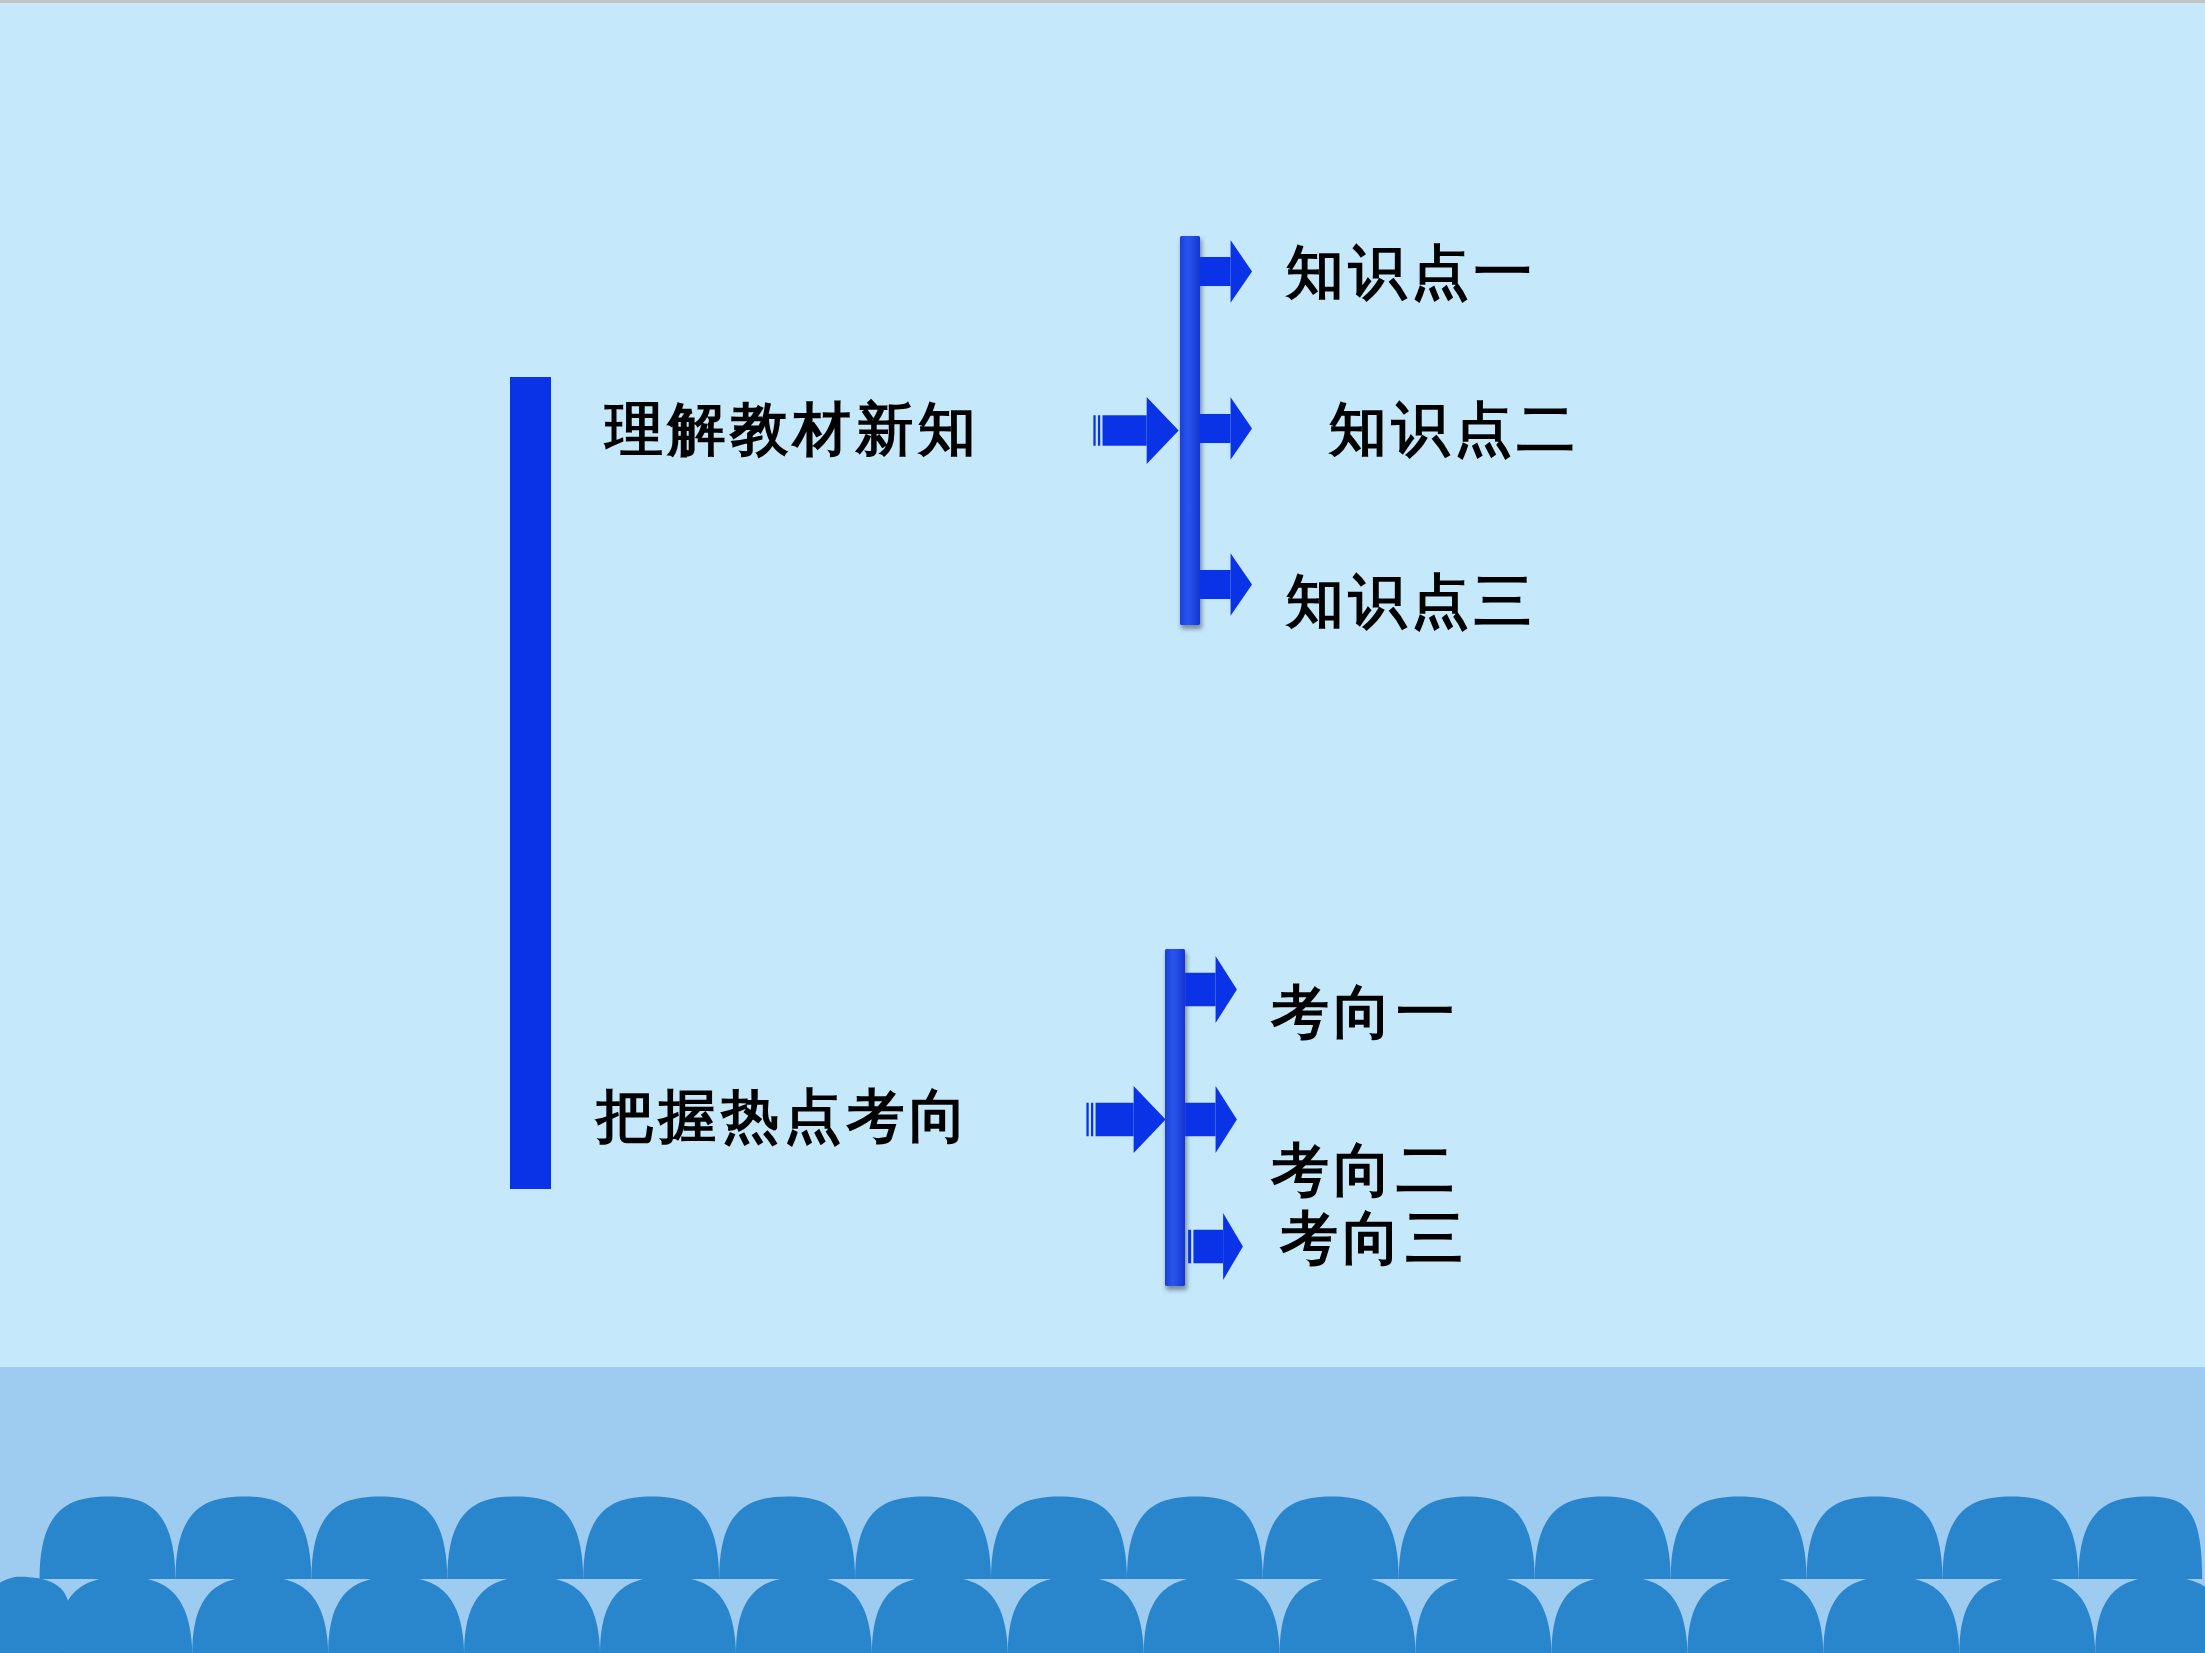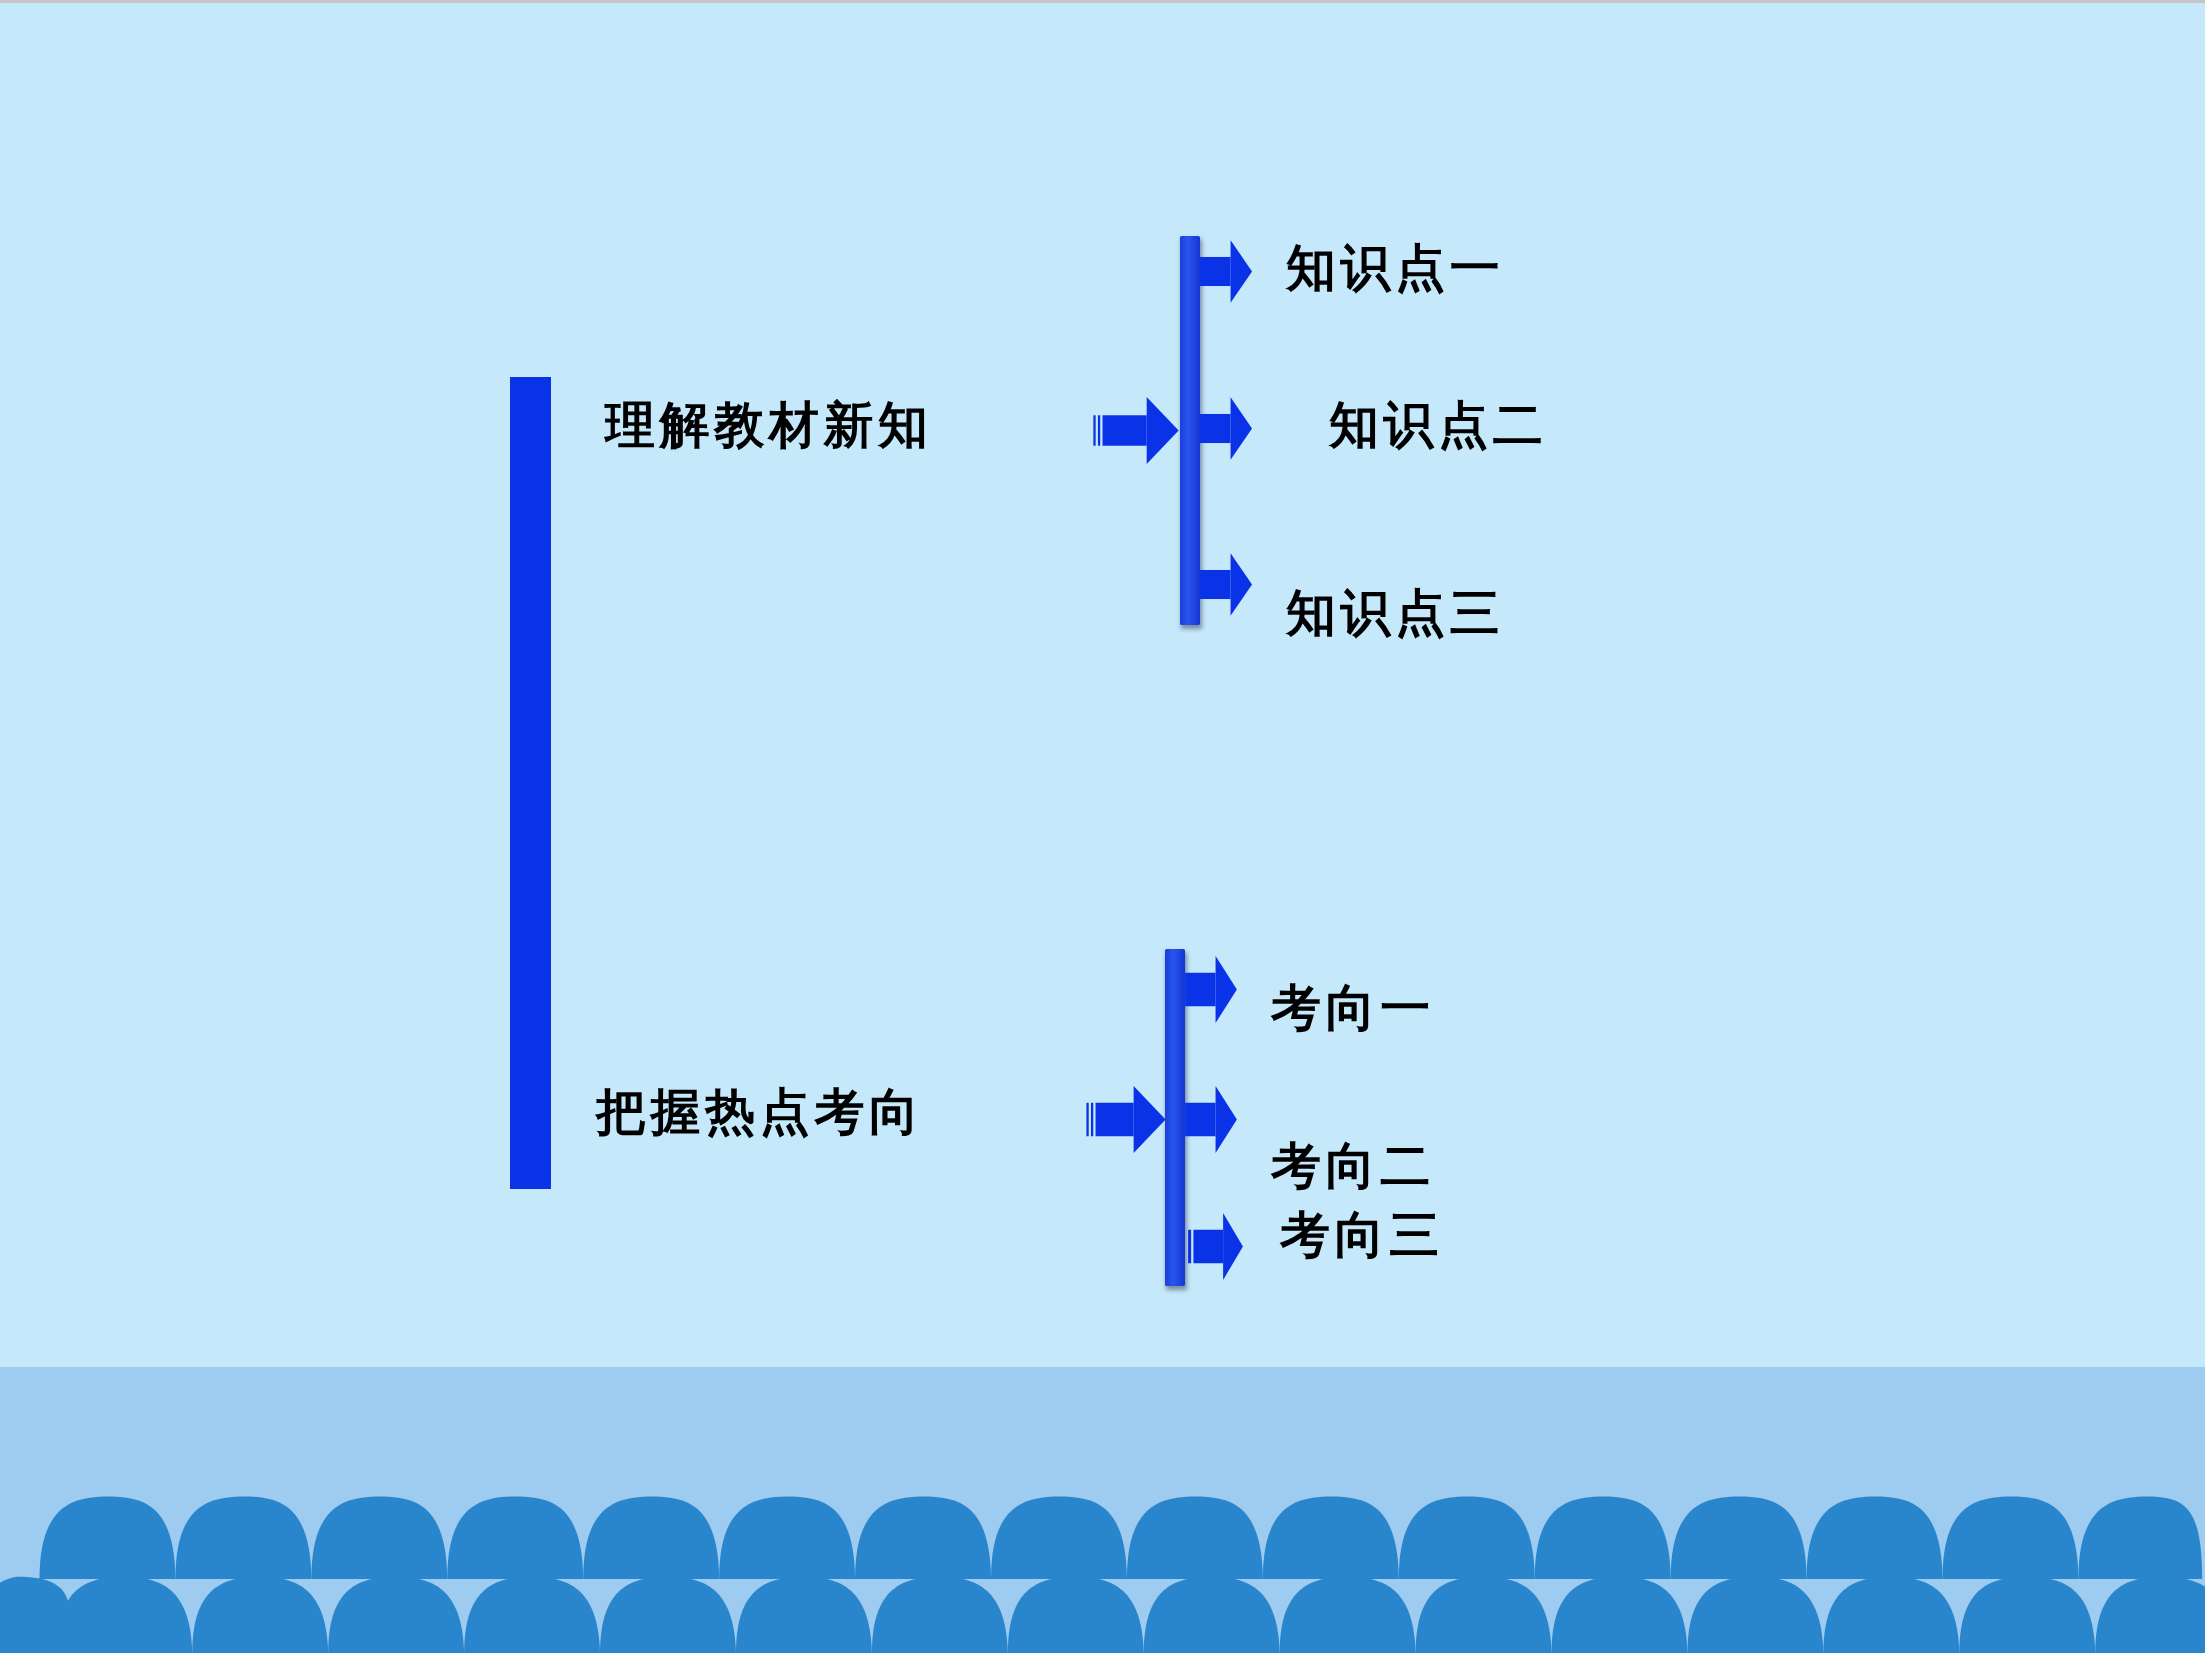--- a/index.html
+++ b/index.html
@@ -2,21 +2,21 @@
 <html style="font-size:12.3px"><head>
 <meta charset="utf-8">
 <style>
   html, body { margin:0; padding:0; }
   body { width:2205px; height:1654px; position:relative; overflow:hidden; background:#C6E8FB; font-family:"DejaVu Serif", "Liberation Serif", serif; }
   .topline { position:absolute; left:0; top:0; width:2205px; height:3.1px; background:#C4C4C4; }
   .band { position:absolute; left:0; top:1367px; width:2205px; height:287px; background:#9ECBF0; }
   .domes { position:absolute; left:0; top:1485px; width:2205px; height:168px; }
   .mainbar { position:absolute; left:510px; top:377px; width:41px; height:812px; background:#0A32E6; }
   .rod { position:absolute; width:20px; background:linear-gradient(90deg,#1a3fd8 0%,#2a55f0 40%,#1536d0 100%); box-shadow:1.5px 3.1px 4.6px rgba(60,70,90,0.55); border-radius:1.5px; }
-  .label { position:absolute; font-size:50px; font-weight:bold; color:#000; letter-spacing:4.6px; white-space:nowrap; line-height:1; }
+  .label { position:absolute; font-size:58px; font-weight:bold; color:#000; letter-spacing:4.6px; white-space:nowrap; line-height:1; }
   .arrow { position:absolute; }
 </style>
 </head>
 <body>
 
 <div class="topline"></div>
 <div class="band"></div>
 
 <svg class="domes" width="2205" height="168" viewBox="0 0 2880 220">
   <g fill="#2A86CC">
@@ -80,21 +80,21 @@
 <svg class="arrow" style="left:1200px; top:397px;" width="52" height="63" viewBox="0 0 68 82">
   <rect x="0" y="22" width="40" height="38" fill="#0A32E6"></rect>
   <polygon points="40,0 68,41 40,82" fill="#0A32E6"></polygon>
 </svg>
 <div class="label" style="left:1329px; top:400px;">知识点二</div>
 
 <svg class="arrow" style="left:1200px; top:553px;" width="52" height="63" viewBox="0 0 68 82">
   <rect x="0" y="22" width="40" height="38" fill="#0A32E6"></rect>
   <polygon points="40,0 68,41 40,82" fill="#0A32E6"></polygon>
 </svg>
-<div class="label" style="left:1286px; top:588px;">知识点三</div>
+<div class="label" style="left:1286px; top:572px;">知识点三</div>
 
 <div class="label" style="left:596px; top:1087px;">把握热点考向</div>
 
 <svg class="arrow" style="left:1086px; top:1086px;" width="80" height="67" viewBox="0 0 104 88">
   <rect x="0" y="22" width="3" height="44" fill="#0A32E6"></rect>
   <rect x="6" y="22" width="3" height="44" fill="#0A32E6"></rect>
   <rect x="12" y="22" width="50" height="44" fill="#0A32E6"></rect>
   <polygon points="62,0 104,44 62,88" fill="#0A32E6"></polygon>
 </svg>
 

